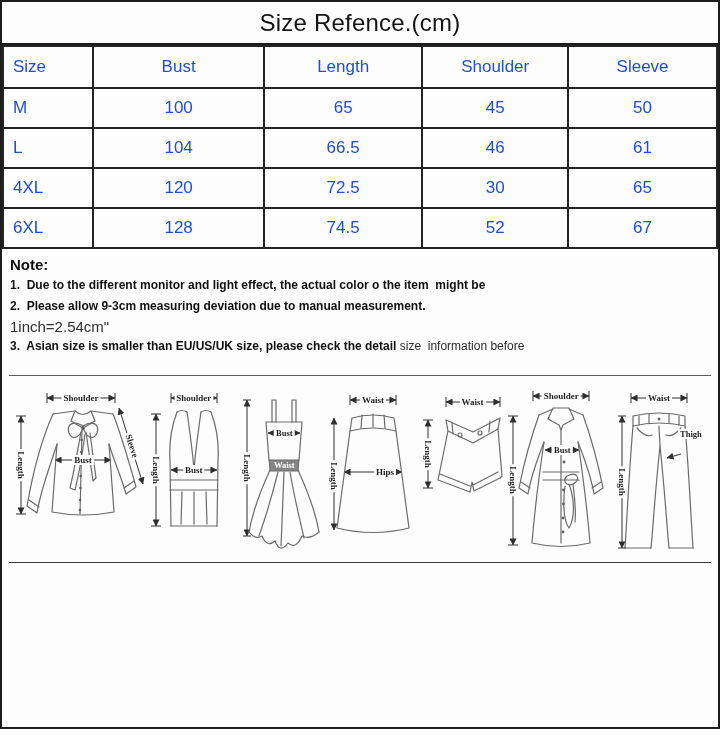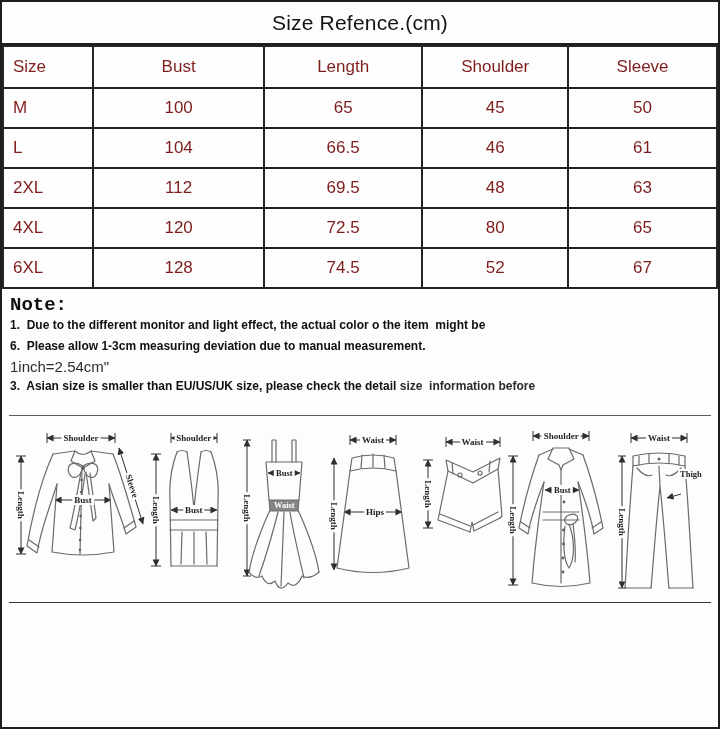--- a/index.html
+++ b/index.html
@@ -1,37 +1,37 @@
 <!DOCTYPE html>
 <html><head>
 <meta charset="utf-8">
 <style>
   html,body{margin:0;padding:0;background:#ffffff;}
   body{width:720px;height:737px;font-family:"Liberation Sans",sans-serif;-webkit-font-smoothing:antialiased;}
   .page{box-sizing:border-box;width:720px;height:729px;border:2px solid #1d1d1d;background:#fdfdfd;overflow:hidden;}
 
   
   .title-row{height:41px;border-bottom:2px solid #1d1d1d;display:flex;align-items:center;justify-content:center;
-             font-size:21px;color:#141414;letter-spacing:.2px;}
+             font-size:24px;color:#141414;letter-spacing:.2px;}
 
   
   table.size-table{width:100%;border-collapse:collapse;table-layout:fixed;}
-  table.size-table th,table.size-table td{border:2px solid #242424;font-weight:400;font-size:17px;color:#7f1d1d;
+  table.size-table th,table.size-table td{border:2px solid #242424;font-weight:400;font-size:17px;color:#1d4ed8;
       text-align:center;padding:0;}
   table.size-table th{height:40px;}
   table.size-table td{height:38px;}
   table.size-table th:first-child,table.size-table td:first-child{text-align:left;padding-left:9px;}
   col.c-size{width:12.6%;}col.c-bust{width:23.9%;}col.c-length{width:22.1%;}col.c-shoulder{width:20.4%;}col.c-sleeve{width:20.8%;}
 
   
   .notes{box-sizing:border-box;height:126px;padding:6px 12px 0 8px;color:#101010;}
   .notes .nline{font-size:12px;font-weight:700;line-height:21px;white-space:pre-wrap;}
-  .notes .heading{font-size:19px;font-weight:700;line-height:20px;font-family:Liberation Mono, monospace;}
+  .notes .heading{font-size:15px;font-weight:700;line-height:20px;}
   .notes .inch{font-size:15px;font-weight:400;color:#2e2e2e;line-height:19px;}
-  .notes .nline .normal{font-weight:700;color:#2b2b2b;}
+  .notes .nline .normal{font-weight:400;color:#2b2b2b;}
 
   
   .diagram-strip{box-sizing:border-box;height:188px;margin:0 7px;border-top:1px solid #5c5c5c;border-bottom:1px solid #3a3a3a;
       display:flex;justify-content:space-between;padding:12px 6px 4px 6px;background:#fdfdfd;}
   .garment{position:relative;flex:0 0 auto;}
   .garment svg{display:block;}
   .dlabel{position:absolute;left:0;top:0;font-family:"Liberation Serif",serif;font-weight:700;font-size:9px;color:#1f1f1f;
       background:#fdfdfd;padding:0 2px;white-space:nowrap;transform:translate(-50%,-50%);z-index:2;line-height:10px;}
   .dlabel.v{transform:translate(-50%,-50%) rotate(90deg);}
   .dlabel.s72{transform:translate(-50%,-50%) rotate(72deg);}
@@ -74,47 +74,40 @@
         <td>50</td>
       </tr>
       <tr>
         <td>L</td>
         <td>104</td>
         <td>66.5</td>
         <td>46</td>
         <td>61</td>
       </tr>
       <tr>
-        <td>2XL</td>
-        <td>112</td>
-        <td>69.5</td>
-        <td>48</td>
-        <td>63</td>
-      </tr>
-      <tr>
         <td>4XL</td>
         <td>120</td>
         <td>72.5</td>
-        <td>80</td>
+        <td>30</td>
         <td>65</td>
       </tr>
       <tr>
         <td>6XL</td>
         <td>128</td>
         <td>74.5</td>
         <td>52</td>
         <td>67</td>
       </tr>
     </tbody>
   </table>
 
   <div class="notes">
     <div class="heading">Note:</div>
     <div class="nline">1.  Due to the different monitor and light effect, the actual color o the item  might be</div>
-    <div class="nline">6.  Please allow 1-3cm measuring deviation due to manual measurement.</div>
+    <div class="nline">2.  Please allow 9-3cm measuring deviation due to manual measurement.</div>
     <div class="inch">1inch=2.54cm"</div>
     <div class="nline"><span>3.  Asian size is smaller than EU/US/UK size, please check the detail </span><span class="normal">size  information before</span></div>
   </div>
 
   <div class="diagram-strip">
 
     <div class="garment" style="width:130px;height:168px">
       <svg width="130" height="168" viewBox="0 0 130 168">
         <defs>
             <marker id="ar1" viewBox="0 0 8 8" markerWidth="7" markerHeight="7" refX="7.5" refY="4" orient="auto-start-reverse">
@@ -234,21 +227,21 @@
           <line x1="4" y1="30" x2="4" y2="142" marker-start="url(#ar4)" marker-end="url(#ar4)"></line>
           <line x1="14" y1="84" x2="72" y2="84" marker-start="url(#ar4)" marker-end="url(#ar4)"></line>
         </g>
         <g class="sketch">
           <path d="M22,30 Q43,24 64,30 M20,43 Q43,37 66,43 M22,30 L20,43 M64,30 L66,43"></path>
           <path d="M32,27 L31,40 M43,26 L43,39 M54,27 L55,40"></path>
           <path d="M20,43 L7,140 M66,43 L79,140 M7,140 Q43,149 79,140"></path>
         </g>
       </svg>
       <span class="dlabel" style="left:43px;top:12px">Waist</span>
-      <span class="dlabel" style="left:45px;top:84px">Hips</span>
+      <span class="dlabel" style="left:55px;top:84px">Hips</span>
       <span class="dlabel v" style="left:4px;top:88px">Length</span>
     </div>
 
     <div class="garment" style="width:84px;height:168px">
       <svg width="84" height="168" viewBox="0 0 84 168">
         <defs>
             <marker id="ar5" viewBox="0 0 8 8" markerWidth="7" markerHeight="7" refX="7.5" refY="4" orient="auto-start-reverse">
               <path d="M0,0L8,4L0,8Z" fill="#2f2f2f"></path>
             </marker>
           </defs>

